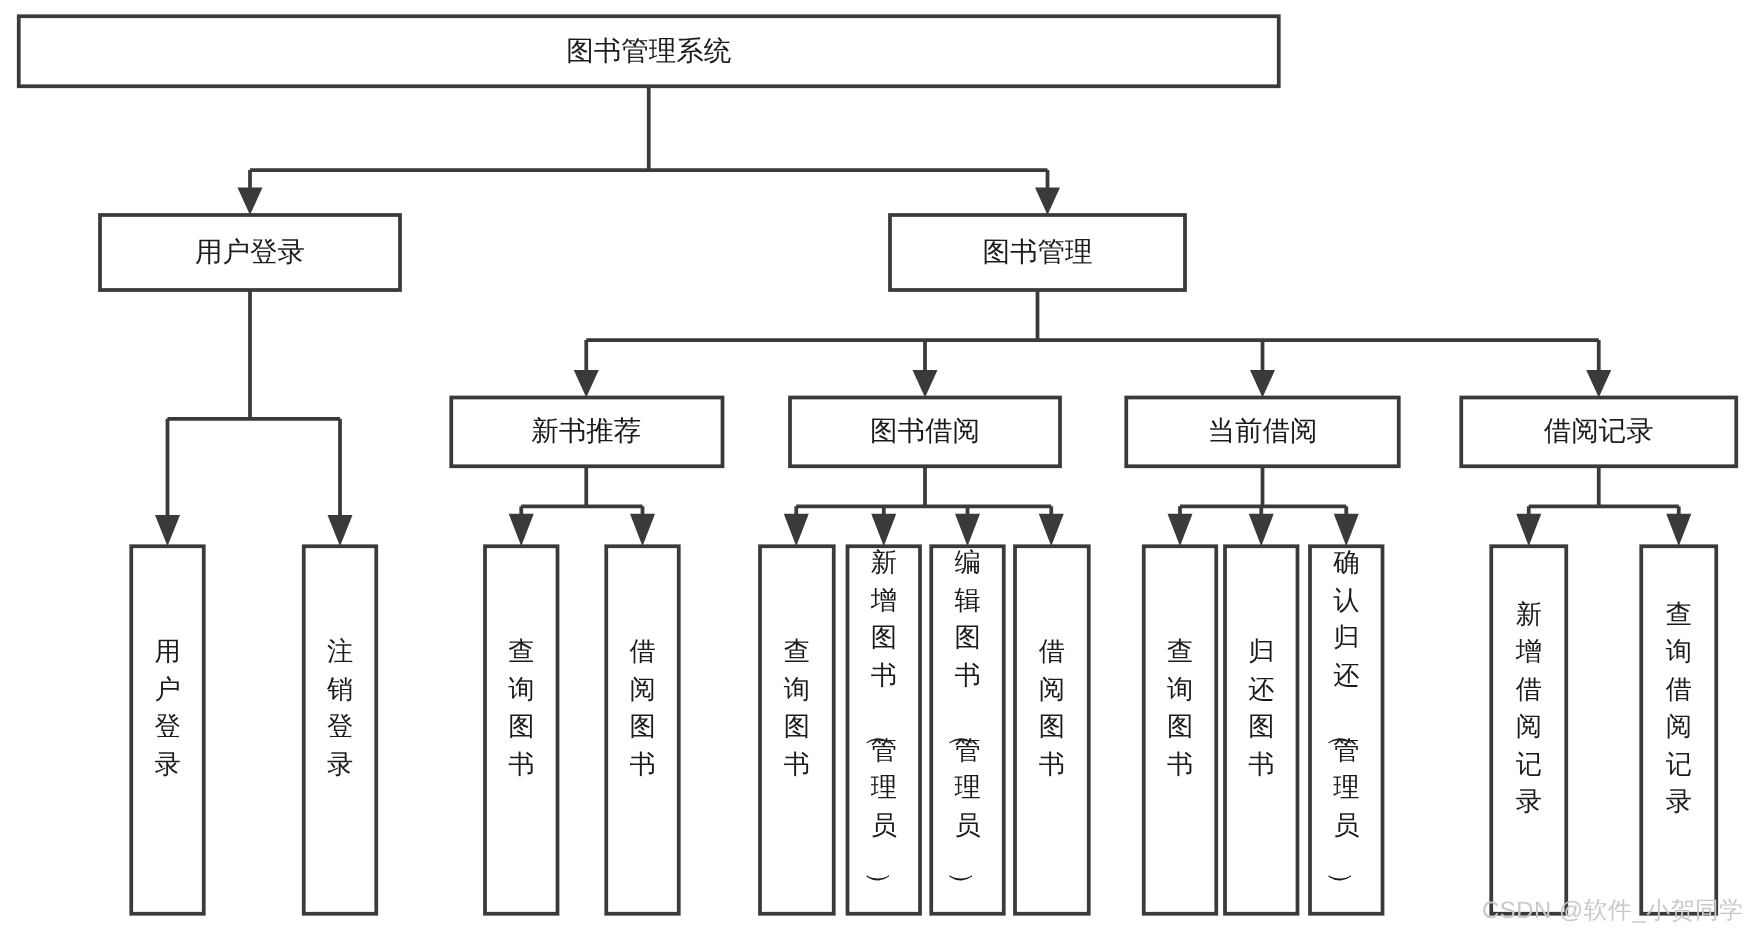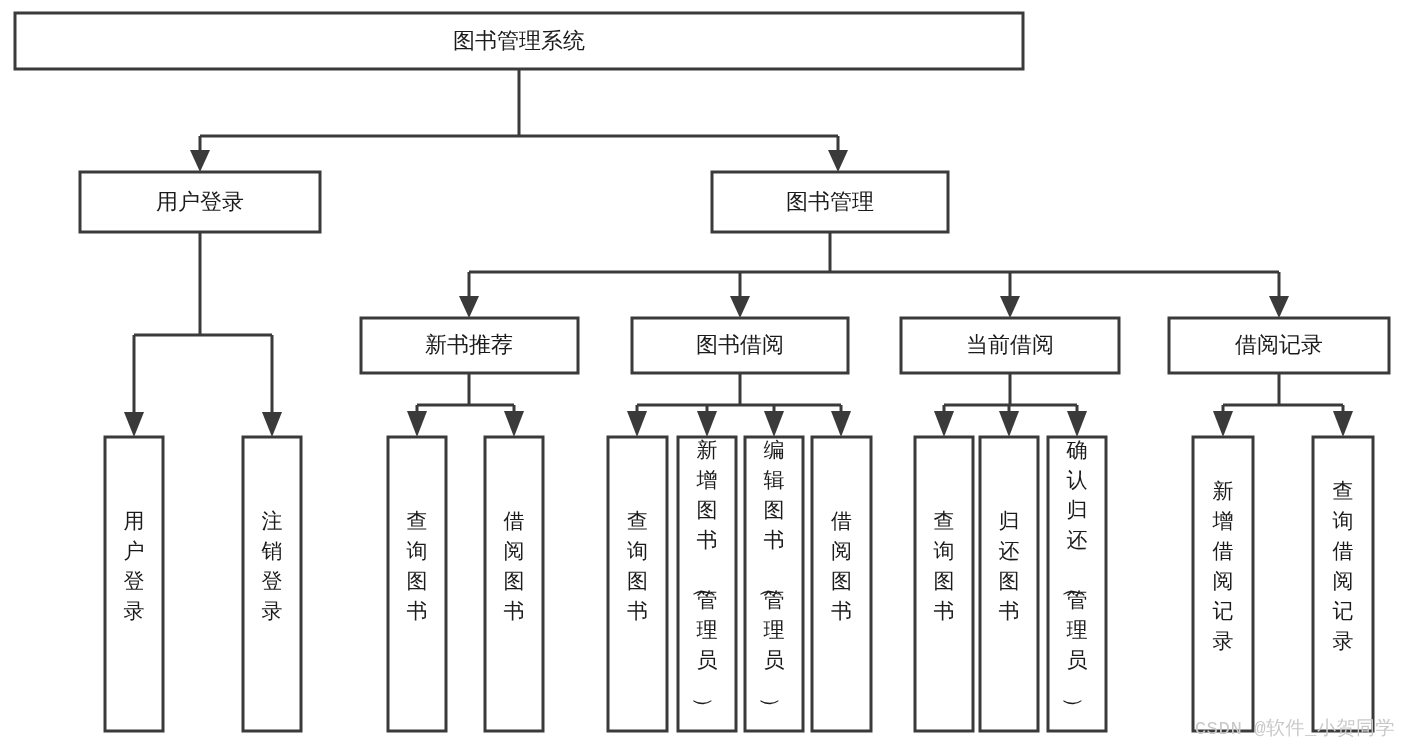--- a/index.html
+++ b/index.html
@@ -48,21 +48,21 @@
   .leaf-label {
     font-family: "DejaVu Sans", "Liberation Sans", sans-serif;
     font-size: 21px;
     fill: #1b1b1b;
     text-anchor: middle;
   }
   .watermark {
     position: absolute;
     right: 10px;
     bottom: 6px;
-    font-family: Liberation Mono, monospace;
+    font-family: Liberation Sans, sans-serif;
     font-size: 19px;
     color: #c9c9c9;
     white-space: nowrap;
     letter-spacing: 0.5px;
   }
 </style>
 </head>
 <body>
 
 <svg id="diagram" viewBox="0 0 1405 747">

